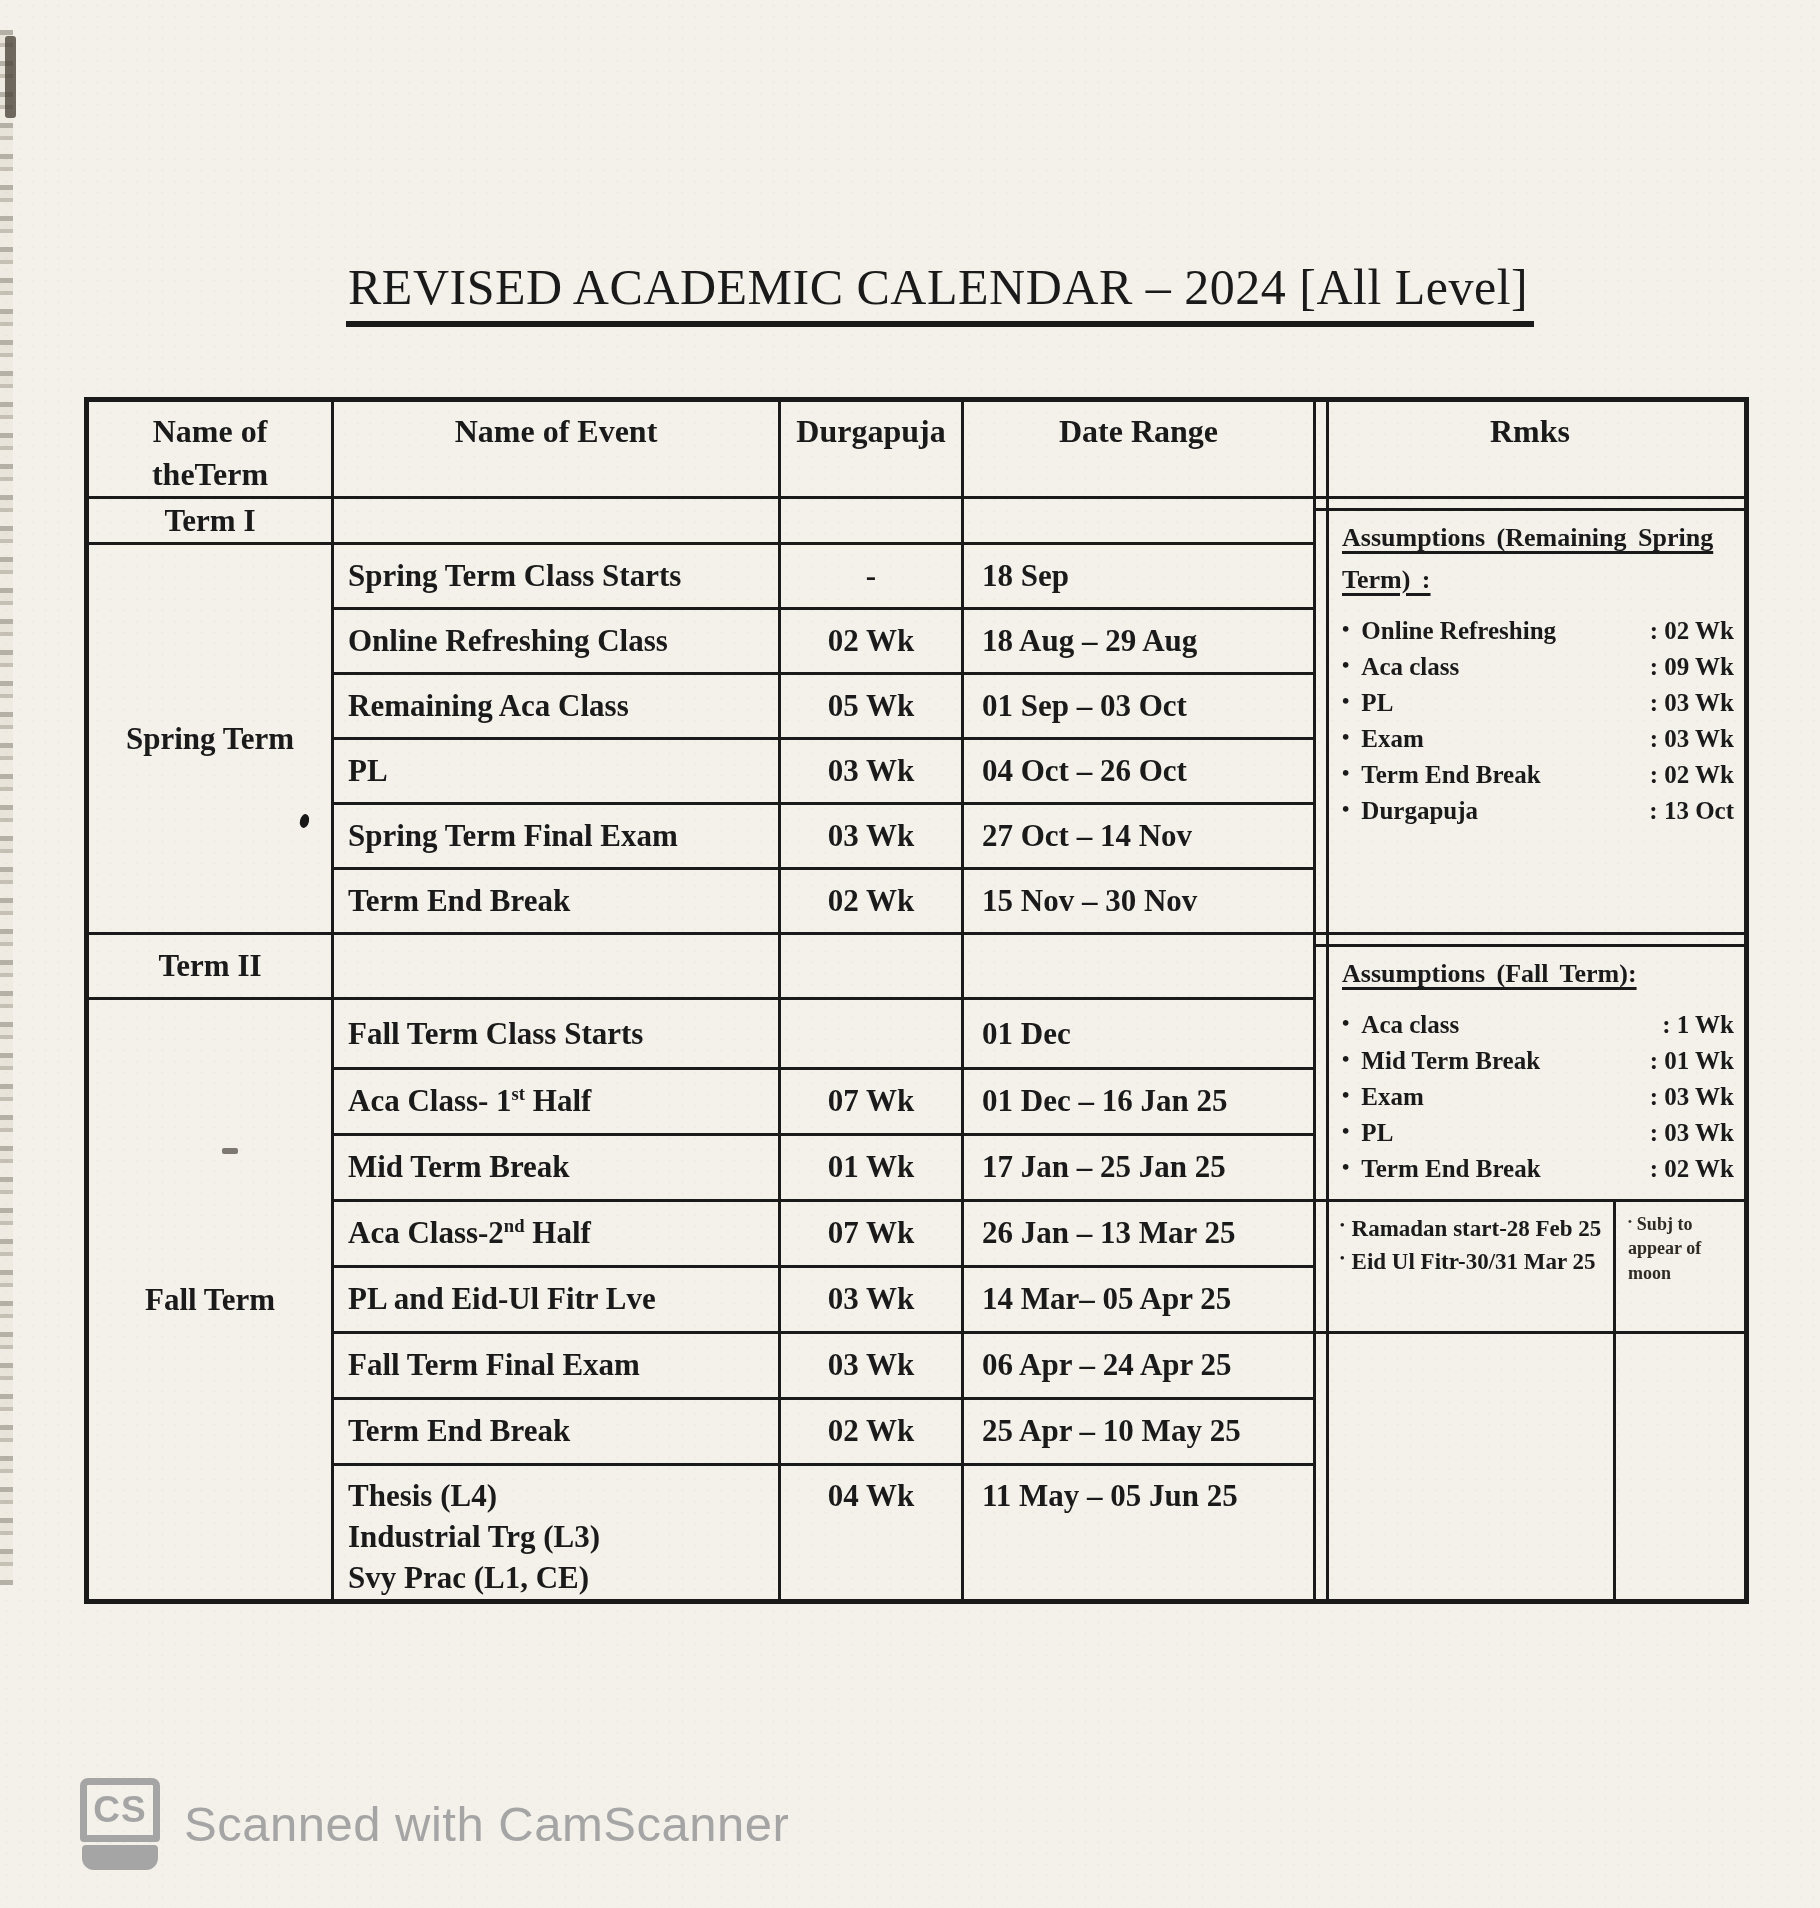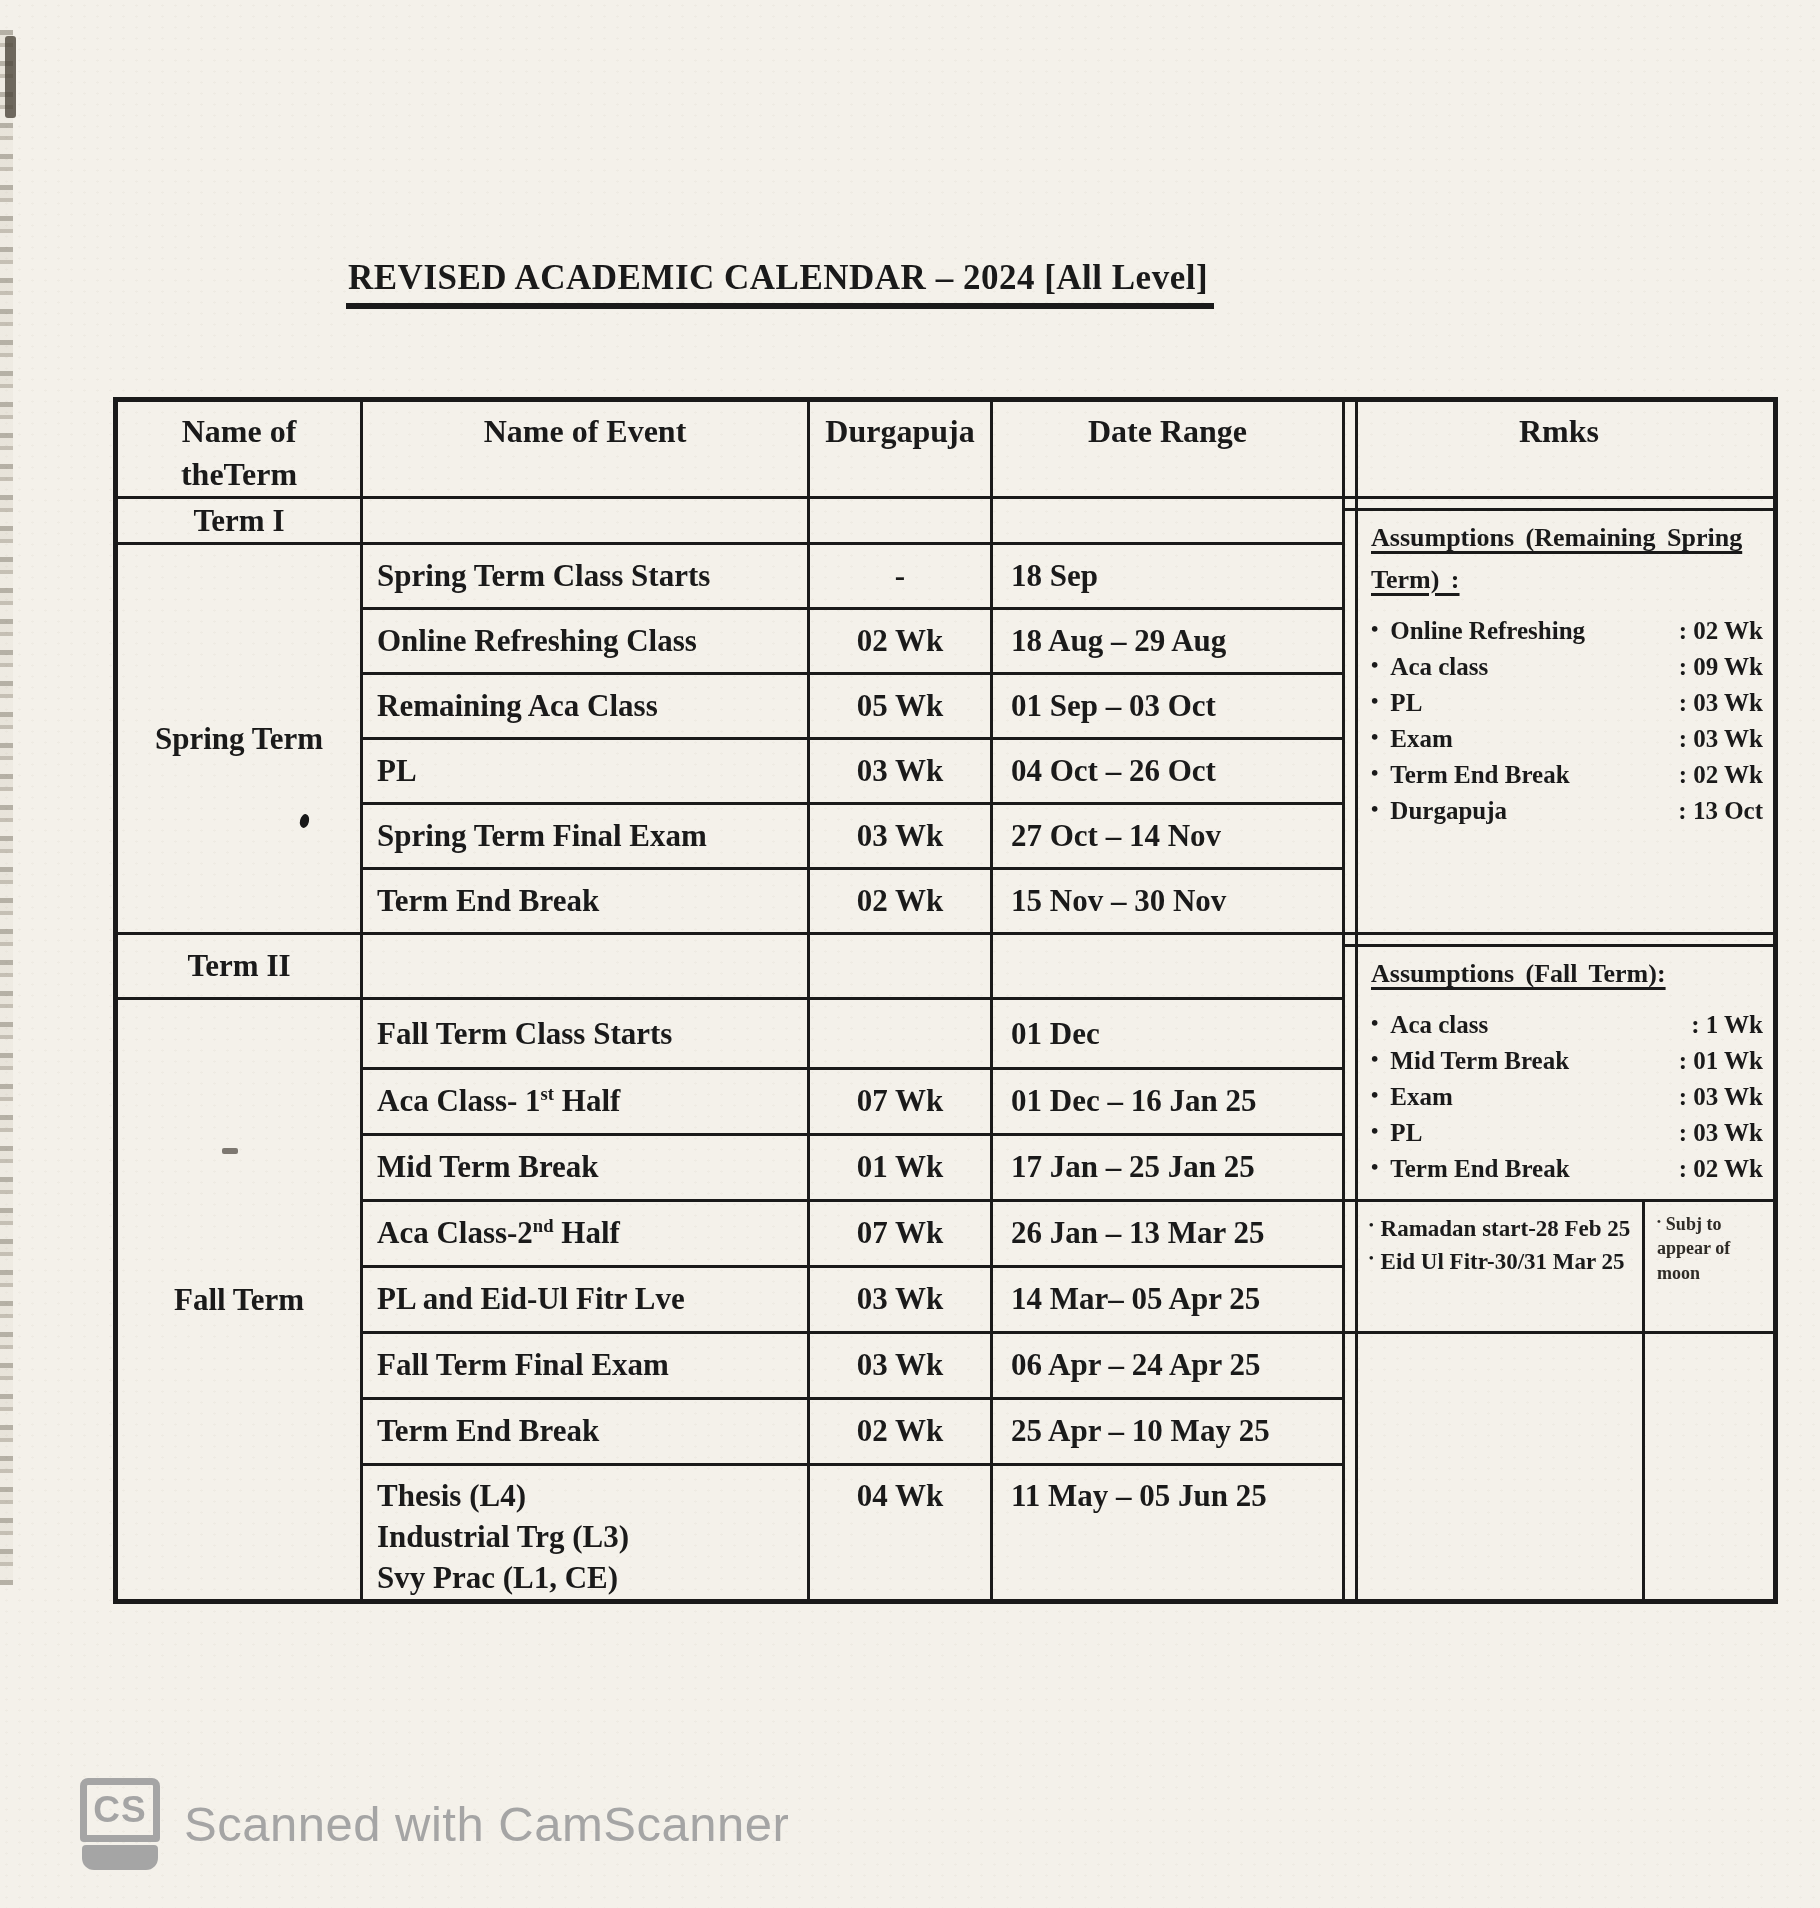--- a/index.html
+++ b/index.html
@@ -35,28 +35,28 @@
     background:#181818; border-radius:50%; transform:rotate(14deg);
   }
   .ink-dash {
     position:absolute; left:222px; top:1148px; width:16px; height:6px;
     background:#3d382f; opacity:.65; border-radius:2px;
   }
 
   
   .page-title {
     position:absolute; left:346px; top:258px;
-    font-size:35px; font-weight:bold; letter-spacing:.5px;
+    font-size:50px; font-weight:normal; letter-spacing:.5px;
     border-bottom:6px solid var(--ink); padding:0 6px 5px 2px;
     white-space:nowrap;
   }
 
   
   .calendar-table {
-    position:absolute; left:113px; top:397px; width:1660px;
+    position:absolute; left:84px; top:397px; width:1660px;
     border-collapse:collapse; table-layout:fixed;
     border:5px solid var(--ink);
     font-family:Liberation Serif, serif;
   }
   .calendar-table th, .calendar-table td {
     border:3px solid var(--ink);
     font-weight:bold;
     vertical-align:middle;
   }
   .calendar-table th {

